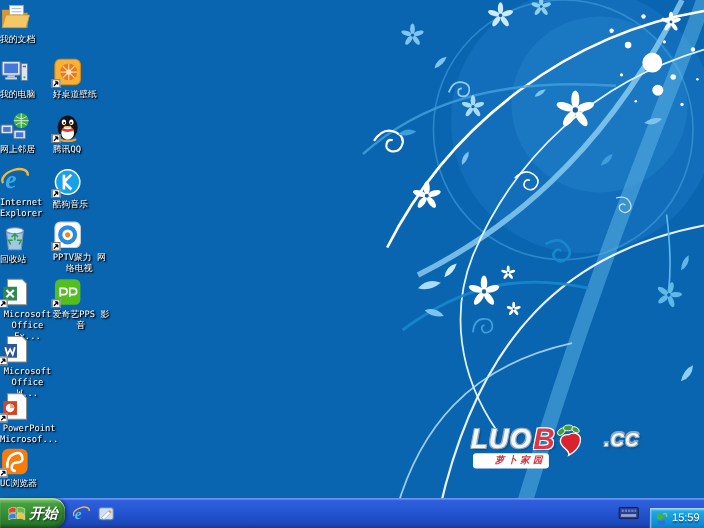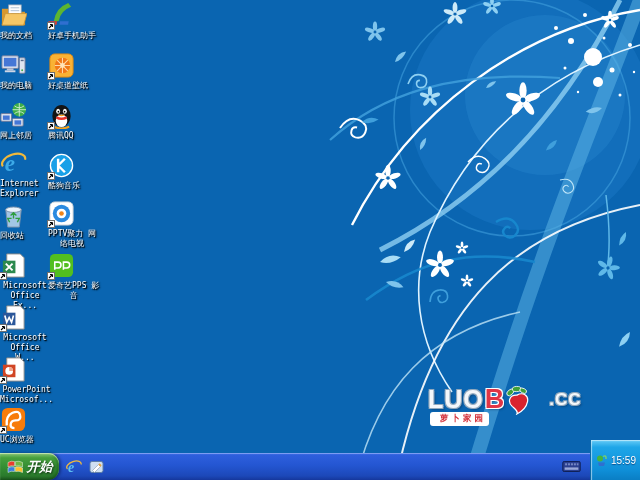--- a/index.html
+++ b/index.html
@@ -12,45 +12,45 @@
   .cell.c2{width:58px;}
   .ico{position:relative;width:27px;height:27px;}
   .ico svg{display:block;width:27px;height:27px;}
   .sc{position:absolute;left:-1px;bottom:-1px;width:8px;height:8px;background:#fff;
       border:1px solid #6f6f6f;box-sizing:border-box;}
   .sc svg{width:6px;height:6px;margin:0 0 1px 0;}
   .lbl{margin-top:2px;font:8px "DejaVu Sans Mono",monospace;color:#fff;text-align:center;
        white-space:pre-line;line-height:10px;text-shadow:1px 1px 1px #000,1px 1px 2px #000;}
 
   
-  .logo{position:absolute;left:428px;top:384px;}
+  .logo{position:absolute;left:428px;top:384px;font-style:italic;}
   .logo-row{display:flex;align-items:center;}
   .lg-txt{font-family:"Liberation Sans",sans-serif;font-weight:900;font-size:25px;color:#f4f7fa;
       letter-spacing:1px;
       text-shadow:-1px -1px 0 #93a9bd,1px -1px 0 #93a9bd,-1px 1px 0 #93a9bd,1px 1px 0 #93a9bd,2px 2px 2px rgba(0,30,60,.35);}
   .lg-b{font-size:27px;color:#e03545;margin-left:1px;
       text-shadow:-1px -1px 0 #fff,1px -1px 0 #fff,-1px 1px 0 #fff,1px 1px 0 #fff,2px 2px 2px rgba(0,30,60,.35);}
   .lg-cc{font-size:17px;margin-left:18px;}
   .lg-sub{margin:-3px 0 0 2px;width:max-content;background:#fff;color:#d2323c;font-weight:bold;
-      font-size:8.5px;letter-spacing:3px;padding:1px 3px 1px 10px;border-radius:3px;}
+      font-size:8.5px;letter-spacing:3px;padding:1px 3px 1px 20px;border-radius:3px;}
 
   
   .taskbar{position:absolute;left:0;bottom:0;width:640px;height:27px;box-sizing:border-box;
       background:linear-gradient(180deg,#4a77e8 0%,#2e5fdd 8%,#2456d2 45%,#1c48b8 85%,#15379c 100%);
       box-shadow:inset 0 1px 0 #7c9cf2;}
   .start{position:absolute;left:0;bottom:0;height:27px;width:59px;border-radius:0 11px 11px 0;
       background:linear-gradient(180deg,#8cc878 0%,#46a03c 18%,#338c33 55%,#2a7a2c 85%,#1f5e22 100%);
       box-shadow:inset 0 1px 1px #c4e8b4,inset -2px -1px 3px rgba(0,40,0,.35),2px 0 3px rgba(0,0,30,.4);
       display:flex;align-items:center;justify-content:center;gap:3px;cursor:pointer;}
   .start-lbl{font:bold italic 13px "Liberation Sans",sans-serif;color:#fff;
       text-shadow:1px 1px 2px rgba(0,0,0,.65);}
   .qlaunch{position:absolute;left:66px;bottom:0;height:27px;display:flex;align-items:center;gap:7px;}
   .qbtn{width:16px;height:16px;cursor:pointer;}
   .kbd{position:absolute;left:562px;bottom:8px;cursor:pointer;}
-  .tray{position:absolute;right:0;bottom:0;width:50px;height:40px;box-sizing:border-box;
+  .tray{position:absolute;right:0;bottom:0;width:50px;height:18px;box-sizing:border-box;
       background:linear-gradient(180deg,#66ccf7 0%,#1ea6e8 18%,#0f8fd8 75%,#0a7ec4 100%);
       border-left:1px solid #0a6aa8;box-shadow:inset 1px 1px 1px rgba(255,255,255,.55);
       display:flex;align-items:center;justify-content:flex-end;gap:3px;padding-right:4px;}
   .time{font:10px "Liberation Sans",sans-serif;color:#fff;text-shadow:0 1px 1px rgba(0,0,60,.5);}
 </style>
 </head>
 <body>
 
 <div class="screen">
 
@@ -250,35 +250,20 @@
         </svg>
       <span class="sc">
         <svg viewBox="0 0 6 6">
             <path d="M1,5 L4.5,1.5 M4.5,1.5 h-2.5 M4.5,1.5 v2.5" stroke="#000" stroke-width="1.1" fill="none"></path>
           </svg>
         </span>
     </div>
     <div class="lbl">UC浏览器</div>
   </div>
 
-  <div class="cell c2" style="left:48px;top:2px">
-    <div class="ico">
-      <svg viewBox="0 0 28 28">
-          <path d="M21,1 Q8,6 6,20 L11,20 Q13,9 24,5 Z" fill="#5cb531"></path>
-      <path d="M4,20 l9,0 0,3.5 -9,0 z" fill="#e23b2e" transform="skewX(-10)"></path>
-      <path d="M16,20 l9,0 0,3.5 -9,0 z" fill="#2f6fd0" transform="skewX(-10)"></path>
-        </svg>
-      <span class="sc">
-        <svg viewBox="0 0 6 6">
-            <path d="M1,5 L4.5,1.5 M4.5,1.5 h-2.5 M4.5,1.5 v2.5" stroke="#000" stroke-width="1.1" fill="none"></path>
-          </svg>
-        </span>
-    </div>
-    <div class="lbl">好卓手机助手</div>
-  </div>
 
   <div class="cell c2" style="left:48px;top:102px">
     <div class="ico">
       <svg viewBox="0 0 28 28">
           <ellipse cx="14" cy="14.5" rx="9.5" ry="11.5" fill="#141414"></ellipse>
       <ellipse cx="10.5" cy="9.5" rx="2" ry="2.6" fill="#fff"></ellipse>
           <ellipse cx="17.5" cy="9.5" rx="2" ry="2.6" fill="#fff"></ellipse>
       <circle cx="10.8" cy="10.1" r="0.9" fill="#000"></circle>
           <circle cx="17.2" cy="10.1" r="0.9" fill="#000"></circle>
       <ellipse cx="14" cy="19.5" rx="6" ry="6.5" fill="#fff"></ellipse>

